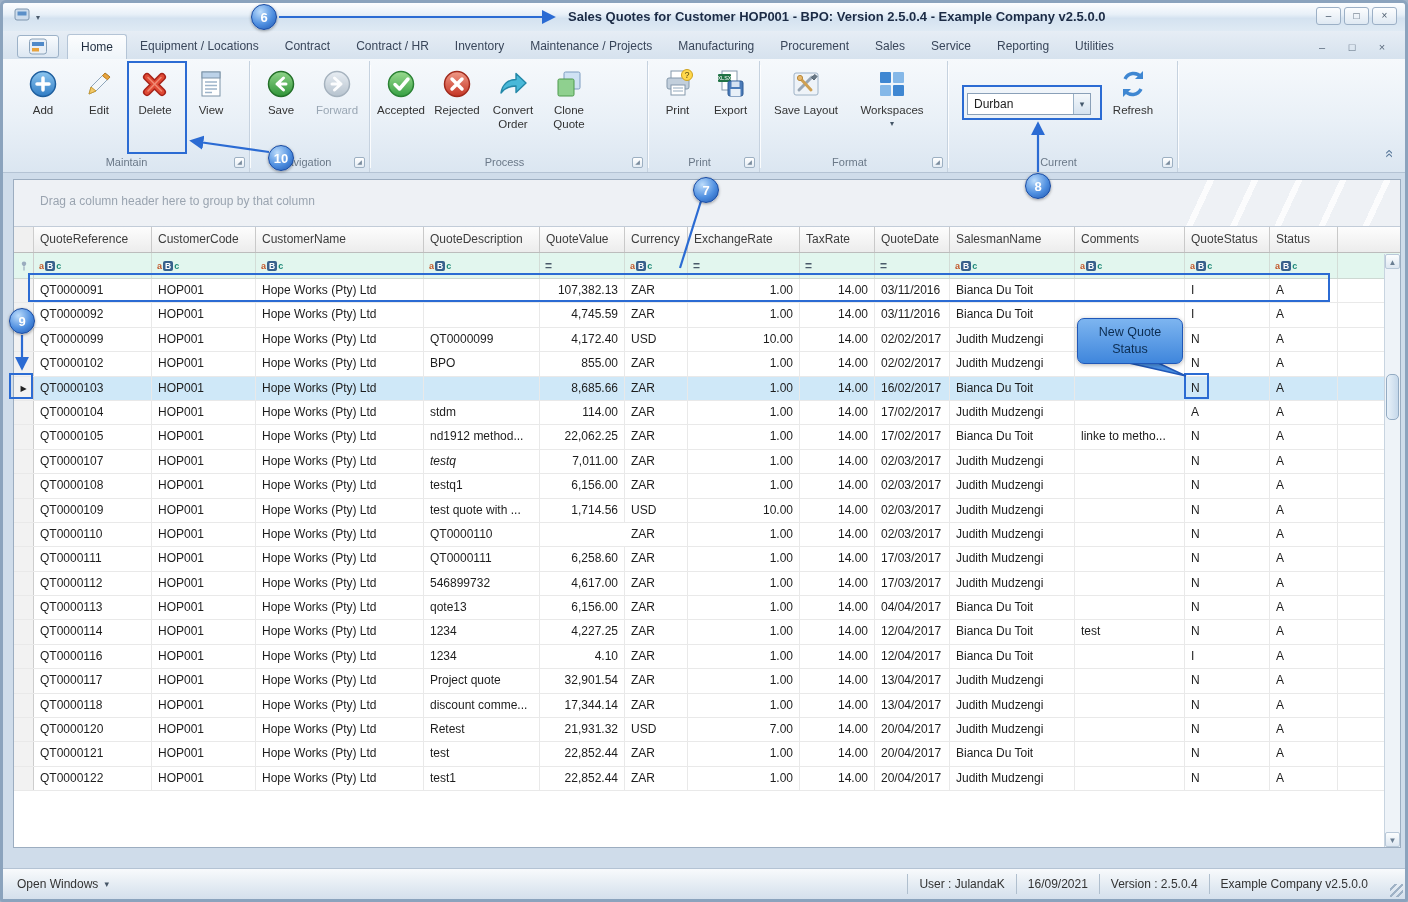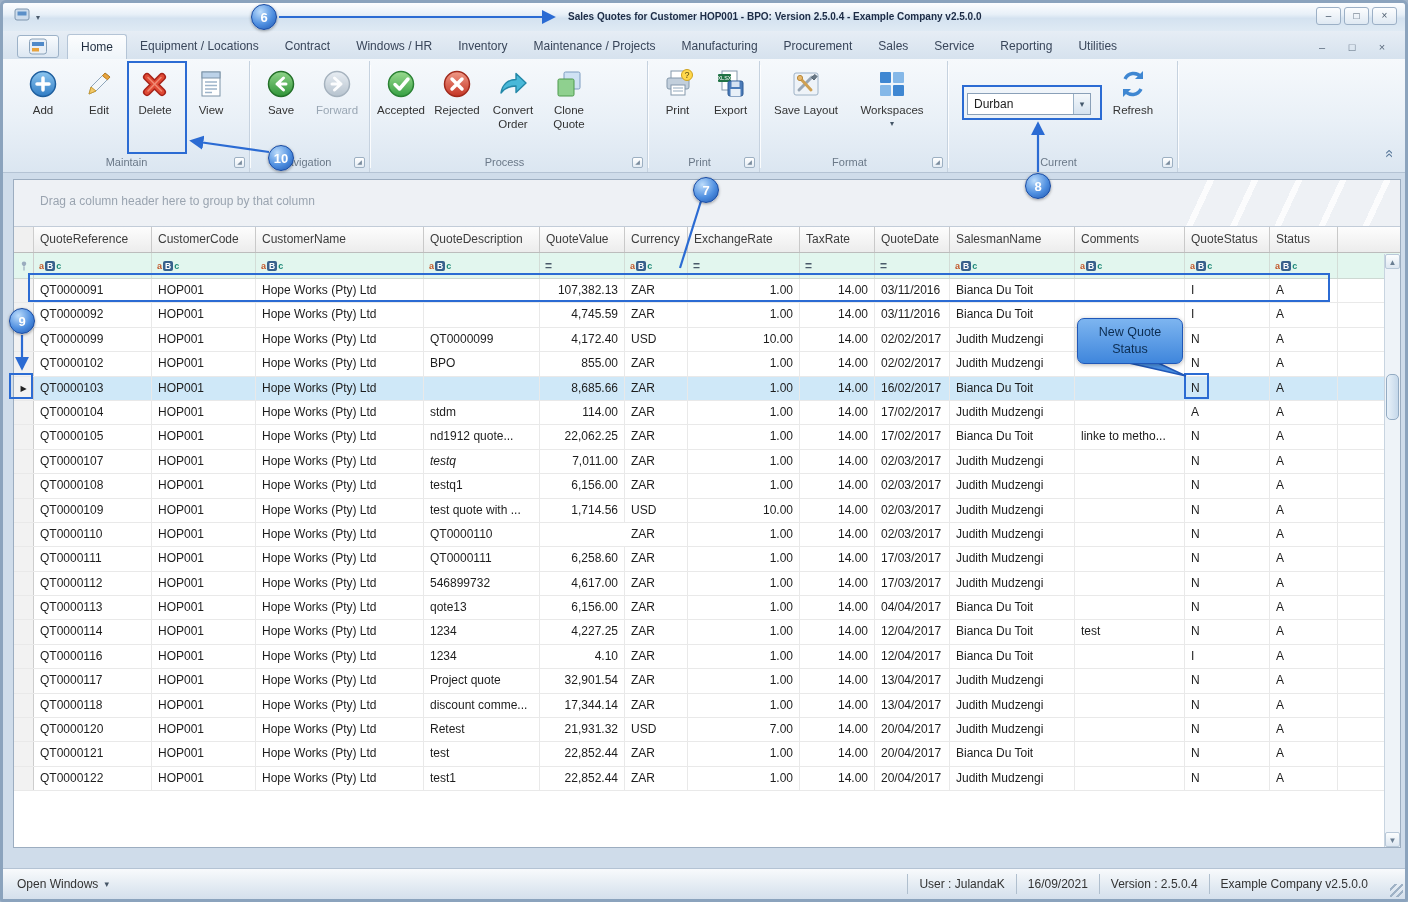--- a/index.html
+++ b/index.html
@@ -3,21 +3,21 @@
 <meta charset="utf-8">
 <style>
 *{margin:0;padding:0;box-sizing:border-box}
 html,body{width:1408px;height:902px;overflow:hidden;font-family:"Liberation Sans","DejaVu Sans",sans-serif;background:#9fb2c8}
 .window{position:absolute;inset:0;background:#cfdcea;border:3px solid #8ba3bd;border-radius:6px 6px 3px 3px;overflow:hidden}
 
 
 .titlebar{position:absolute;top:0;left:0;right:0;height:28px;background:linear-gradient(#fdfeff,#e8f0f8 40%,#d4e2f0 55%,#dfeaf4);display:flex;align-items:center}
 .tb-left{display:flex;align-items:center;padding-left:10px;gap:5px}
 .tb-caret{font-size:8px;color:#4a5a6c}
-.tb-title{position:absolute;left:565px;top:0;height:28px;line-height:28px;font-size:10px;font-weight:bold;color:#1c2b45;white-space:nowrap}
+.tb-title{position:absolute;left:565px;top:0;height:28px;line-height:28px;font-size:13px;font-weight:bold;color:#1c2b45;white-space:nowrap}
 .tb-btns{position:absolute;right:8px;top:4px;display:flex;gap:3px}
 .wbtn{width:25px;height:18px;border:1px solid #9cb0c6;border-radius:3px;background:linear-gradient(#fcfdfe,#dfe9f3);font-size:10px;color:#4a5a6c;text-align:center;line-height:16px}
 
 
 .tabrow{position:absolute;top:28px;left:0;right:0;height:28px;background:linear-gradient(#e6edf5,#d6e2ee);display:flex;align-items:flex-end;padding:0 10px}
 .appbtn{width:42px;height:23px;margin:0 8px 1px 4px;border:1px solid #9db2c8;border-radius:3px;background:linear-gradient(#fafcfe,#dce7f2);display:flex;align-items:center;justify-content:center}
 .rtabs{display:flex;height:25px}
 .rtab{padding:0 13px;line-height:25px;font-size:12px;color:#39465a;cursor:default;white-space:nowrap}
 .rtab.active{background:linear-gradient(#fcfdfe,#eef4f9);border:1px solid #b4c4d6;border-bottom:none;border-radius:3px 3px 0 0;color:#1f2c3e}
 .mdi{margin-left:auto;display:flex;gap:16px;align-items:center;padding:0 6px 6px 0}
@@ -118,21 +118,21 @@
         <svg width="20" height="20" viewBox="0 0 20 20">
           <rect x="1.5" y="2" width="17" height="15" rx="2.5" fill="#e8eff6" stroke="#8aa2ba"></rect>
           <rect x="4" y="5" width="12" height="4" fill="#4f89c8"></rect>
           <rect x="4" y="11" width="7" height="3.5" fill="#e8a33d"></rect>
         </svg>
       </div>
     <div class="rtabs">
         <div class="rtab active">Home</div>
         <div class="rtab">Equipment / Locations</div>
         <div class="rtab">Contract</div>
-        <div class="rtab">Windows / HR</div>
+        <div class="rtab">Contract / HR</div>
         <div class="rtab">Inventory</div>
         <div class="rtab">Maintenance / Projects</div>
         <div class="rtab">Manufacturing</div>
         <div class="rtab">Procurement</div>
         <div class="rtab">Sales</div>
         <div class="rtab">Service</div>
         <div class="rtab">Reporting</div>
         <div class="rtab">Utilities</div>
       </div>
     <div class="mdi">
@@ -537,21 +537,21 @@
           <div class="gdata" style="width: 125px;">Judith Mudzengi</div>
           <div class="gdata" style="width: 110px;"></div>
           <div class="gdata" style="width: 85px;">A</div>
           <div class="gdata" style="width: 68px;">A</div>
         </div>
         <div class="grow">
           <div class="gind rind"></div>
           <div class="gdata" style="width: 118px;">QT0000105</div>
           <div class="gdata" style="width: 104px;">HOP001</div>
           <div class="gdata" style="width: 168px;">Hope Works (Pty) Ltd</div>
-          <div class="gdata" style="width: 116px;">nd1912 quote...</div>
+          <div class="gdata" style="width: 116px;">nd1912 method...</div>
           <div class="gdata right" style="width: 85px;">22,062.25</div>
           <div class="gdata" style="width: 63px;">ZAR</div>
           <div class="gdata right" style="width: 112px;">1.00</div>
           <div class="gdata right" style="width: 75px;">14.00</div>
           <div class="gdata" style="width: 75px;">17/02/2017</div>
           <div class="gdata" style="width: 125px;">Bianca Du Toit</div>
           <div class="gdata" style="width: 110px;">linke to metho...</div>
           <div class="gdata" style="width: 85px;">N</div>
           <div class="gdata" style="width: 68px;">A</div>
         </div>

